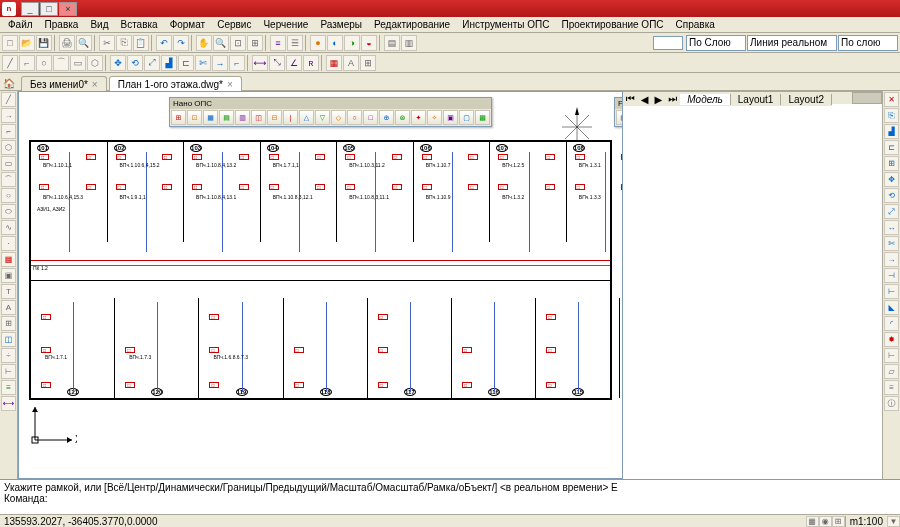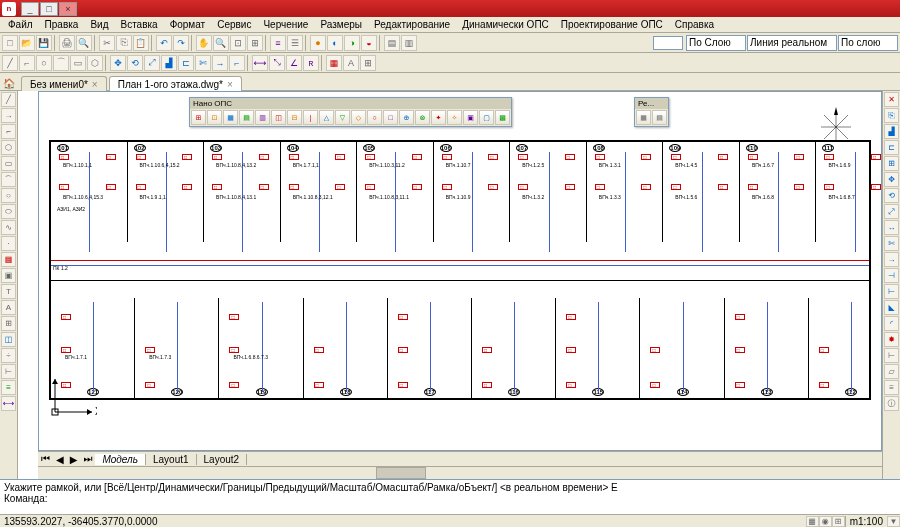--- a/index.html
+++ b/index.html
@@ -29,21 +29,21 @@
 .doc-tab.active { background: white; }
 .doc-tab .close { margin-left: 4px; color: #888; cursor: pointer; }
 .doc-home { width: 16px; height: 14px; display: inline-flex; align-items: center; justify-content: center; margin-right: 3px; }
 
 
 .workspace { position: absolute; top: 91px; left: 0; right: 0; bottom: 48px; display: flex; }
 .left-tools { width: 18px; background: #ece9d8; border-right: 1px solid #aca899; display: flex; flex-direction: column; gap: 1px; padding: 1px; }
 .right-tools { width: 18px; background: #ece9d8; border-left: 1px solid #aca899; display: flex; flex-direction: column; gap: 1px; padding: 1px; }
 .side-btn { width: 15px; height: 15px; border: 1px solid #cac7ba; background: #f5f3ea; display: inline-flex; align-items: center; justify-content: center; font-size: 8px; cursor: pointer; }
 
-.canvas-wrap { flex: 1; background: white; position: relative; display: flex; flex-direction: column; padding-left: 20px; }
+.canvas-wrap { flex: 1; background: white; position: relative; display: flex; flex-direction: row; }
 .canvas { flex: 1; background: white; position: relative; overflow: hidden; border: 1px solid #7f9db9; }
 
 
 .float-tb { position: absolute; background: #ece9d8; border: 1px solid #7f9db9; box-shadow: 1px 1px 2px rgba(0,0,0,0.3); }
 .float-tb .float-title { font-size: 8px; padding: 1px 3px; background: #d0cdb8; display: flex; align-items: center; }
 .float-tb .float-body { display: flex; padding: 1px; gap: 1px; }
 .float-btn { width: 15px; height: 15px; border: 1px solid #cac7ba; background: linear-gradient(#fff,#eae7d8); display: inline-flex; align-items: center; justify-content: center; font-size: 7px; cursor: pointer; }
 
 
 .plan { position: absolute; top: 48px; left: 10px; right: 10px; height: 260px; border: 2px solid black; }
@@ -101,21 +101,21 @@
 <div class="menu-bar" id="menu-bar">
     <span class="menu-item">Файл</span>
     <span class="menu-item">Правка</span>
     <span class="menu-item">Вид</span>
     <span class="menu-item">Вставка</span>
     <span class="menu-item">Формат</span>
     <span class="menu-item">Сервис</span>
     <span class="menu-item">Черчение</span>
     <span class="menu-item">Размеры</span>
     <span class="menu-item">Редактирование</span>
-    <span class="menu-item">Динамически ОПС</span>
+    <span class="menu-item">Инструменты ОПС</span>
     <span class="menu-item">Проектирование ОПС</span>
     <span class="menu-item">Справка</span>
   </div>
 
 <div class="toolbar-row">
   <span class="tb-btn ic-gray">□</span>
   <span class="tb-btn ic-orange">📂</span>
   <span class="tb-btn ic-blue">💾</span>
   <span class="tb-sep"></span>
   <span class="tb-btn ic-gray">🖨</span>

